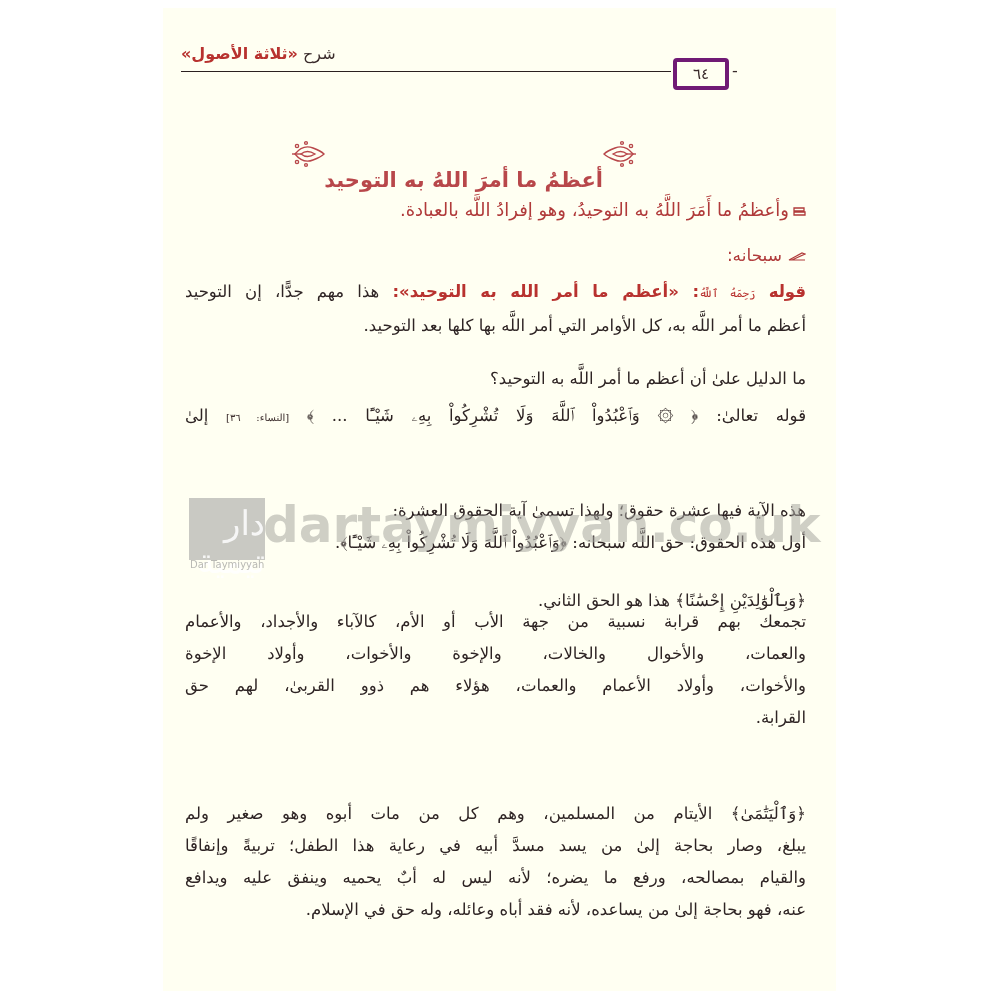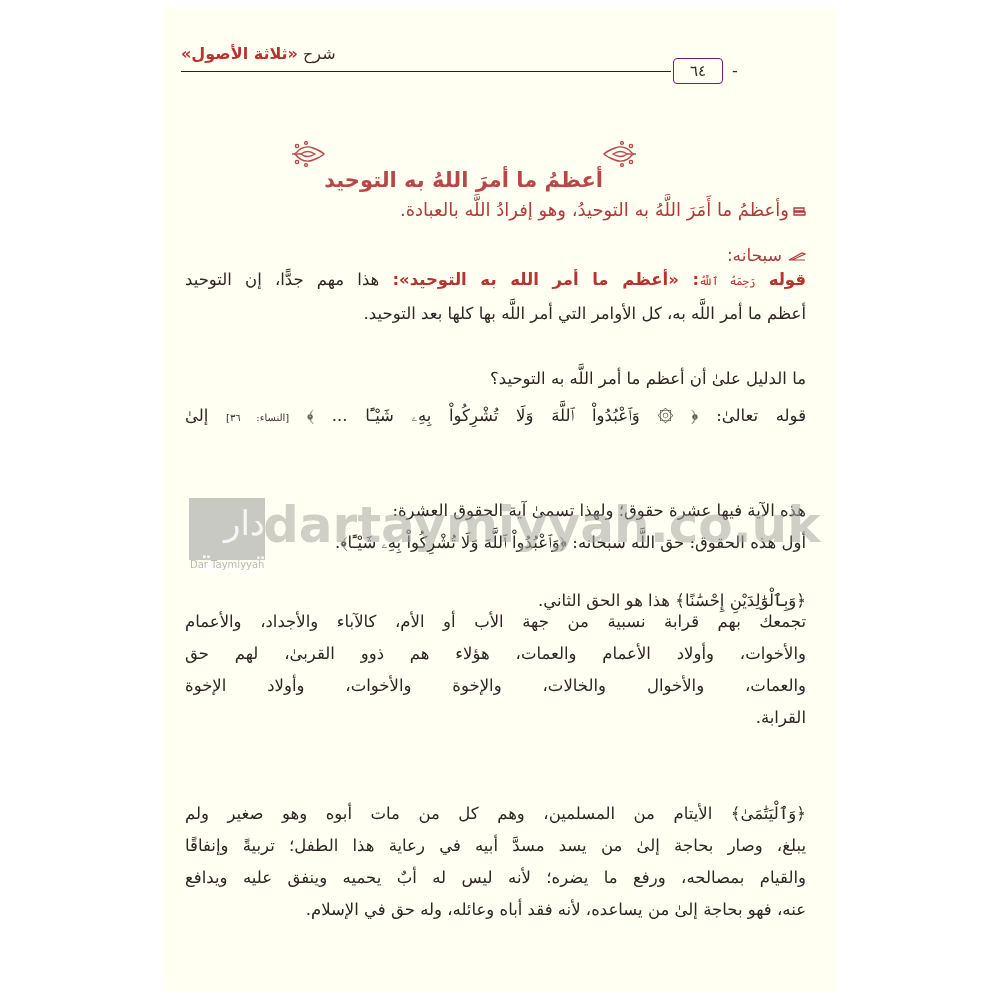--- a/index.html
+++ b/index.html
@@ -17,21 +17,21 @@
     .run-title {
       position: absolute; left: 18px; top: 36px; font-size: 16px; color: #3a2b2b;
       font-family: "DejaVu Sans", sans-serif; white-space: nowrap; text-align: right;
     }
     .run-title .book { color: #b8322f; font-weight: bold; }
     .header-rule {
       position: absolute; left: 18px; top: 63px; width: 490px; height: 0; border-top: 1.5px solid #2b2020;
     }
     .page-num-box {
       position: absolute; left: 510px; top: 50px; width: 48px; height: 24px;
-      border: 1px solid #701a75; border-radius: 4px; text-align: center;
+      border: 4px solid #701a75; border-radius: 4px; text-align: center;
       font-size: 15px; line-height: 24px; color: #3a2b2b;
     }
     .dash { position: absolute; left: 569px; top: 53px; font-size: 16px; color: #3a2b2b; }
 
     
     .chapter-title {
       position: absolute; left: 170px; top: 132px; width: 270px; text-align: center;
       font-size: 21px; font-weight: bold; color: #b8474a; white-space: nowrap; margin-top: 28px;
     }
     .orn { position: absolute; top: 132px; width: 36px; height: 28px; }
@@ -117,21 +117,21 @@
     <svg class="book-icon" viewBox="0 0 13 12">
       <path d="M1 3 H11 V6 H1 Z M1 7 H12 V10 H1 Z" fill="none" stroke="#b03a3a" stroke-width="1.3"></path>
     </svg><span>وأعظمُ ما أَمَرَ اللَّهُ به التوحيدُ، وهو إفرادُ اللَّه بالعبادة.</span>
   </div>
   <div class="sharh-label rtl">
     <svg class="pen-icon" viewBox="0 0 18 10">
       <path d="M1 9 L14 2 L17 3 L4 9 Z M1 9 H17" fill="none" stroke="#b03a3a" stroke-width="1.2"></path>
     </svg><span>سبحانه:</span>
   </div>
 
-  <div class="para rtl" style="top:256px;">
+  <div class="para rtl" style="top:268px;">
     <span class="line full">
       <span class="bold-red">قوله</span>
       <span class="honorific">رَحِمَهُ ٱللَّهُ</span><span class="bold-red">: «أعظم ما أمر الله به التوحيد»:</span>
       <span>هذا مهم جدًّا، إن التوحيد</span>
     </span>
     <span class="line">أعظم ما أمر اللَّه به، كل الأوامر التي أمر اللَّه بها كلها بعد التوحيد.</span>
   </div>
 
   <div class="para rtl" style="top:355px;">
     <span class="line">ما الدليل علىٰ أن أعظم ما أمر اللَّه به التوحيد؟</span>
@@ -156,22 +156,22 @@
 
   <div class="para rtl" style="top:557px;margin-top:20px;">
     <span class="line">
       <span class="quran">﴿وَبِٱلْوَٰلِدَيْنِ إِحْسَٰنًا﴾</span>
       <span>هذا هو الحق الثاني.</span>
     </span>
   </div>
 
   <div class="para rtl" style="top:598px;">
     <span class="line full">تجمعك بهم قرابة نسبية من جهة الأب أو الأم، كالآباء والأجداد، والأعمام</span>
+    <span class="line full">والعمات، والأخوال والخالات، والإخوة والأخوات، وأولاد الإخوة</span>
     <span class="line full">والأخوات، وأولاد الأعمام والعمات، هؤلاء هم ذوو القربىٰ، لهم حق</span>
-    <span class="line full">والعمات، والأخوال والخالات، والإخوة والأخوات، وأولاد الإخوة</span>
     <span class="line">القرابة.</span>
   </div>
 
   <div class="para rtl" style="top:790px;">
     <span class="line full">
       <span class="quran">﴿وَٱلْيَتَٰمَىٰ﴾</span>
       <span>الأيتام من المسلمين، وهم كل من مات أبوه وهو صغير ولم</span>
     </span>
     <span class="line full">يبلغ، وصار بحاجة إلىٰ من يسد مسدَّ أبيه في رعاية هذا الطفل؛ تربيةً وإنفاقًا</span>
     <span class="line full">والقيام بمصالحه، ورفع ما يضره؛ لأنه ليس له أبٌ يحميه وينفق عليه ويدافع</span>

